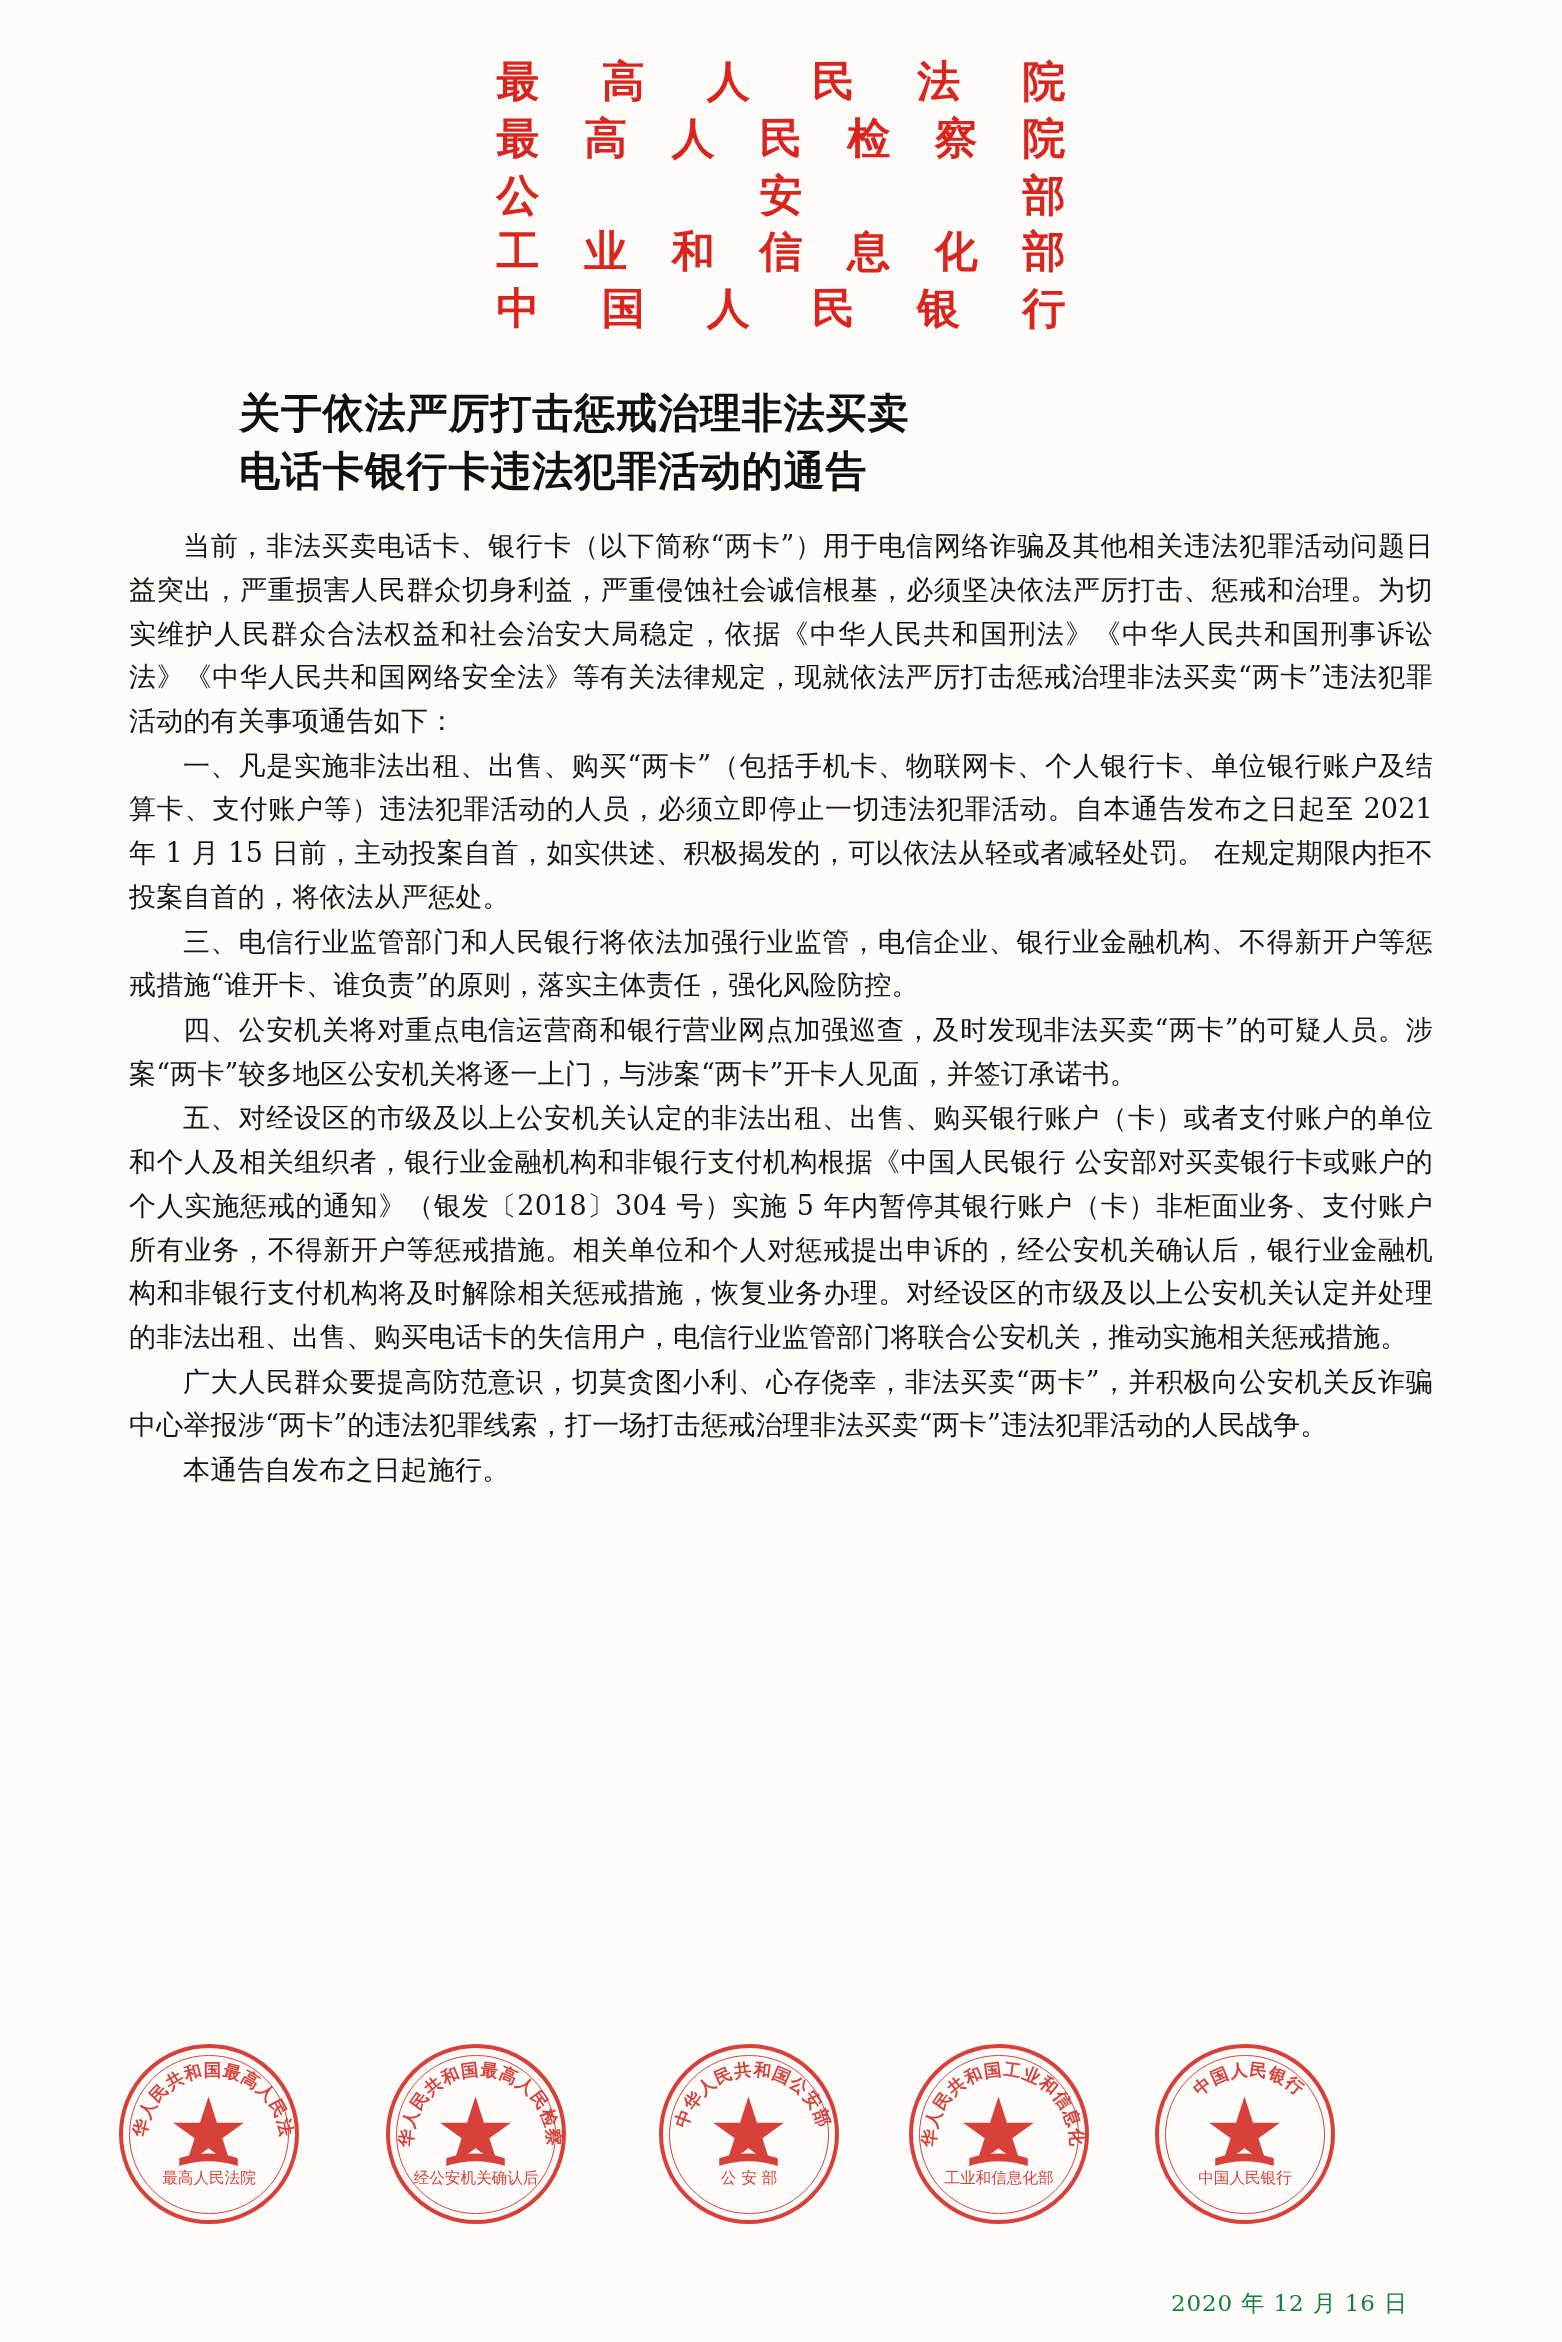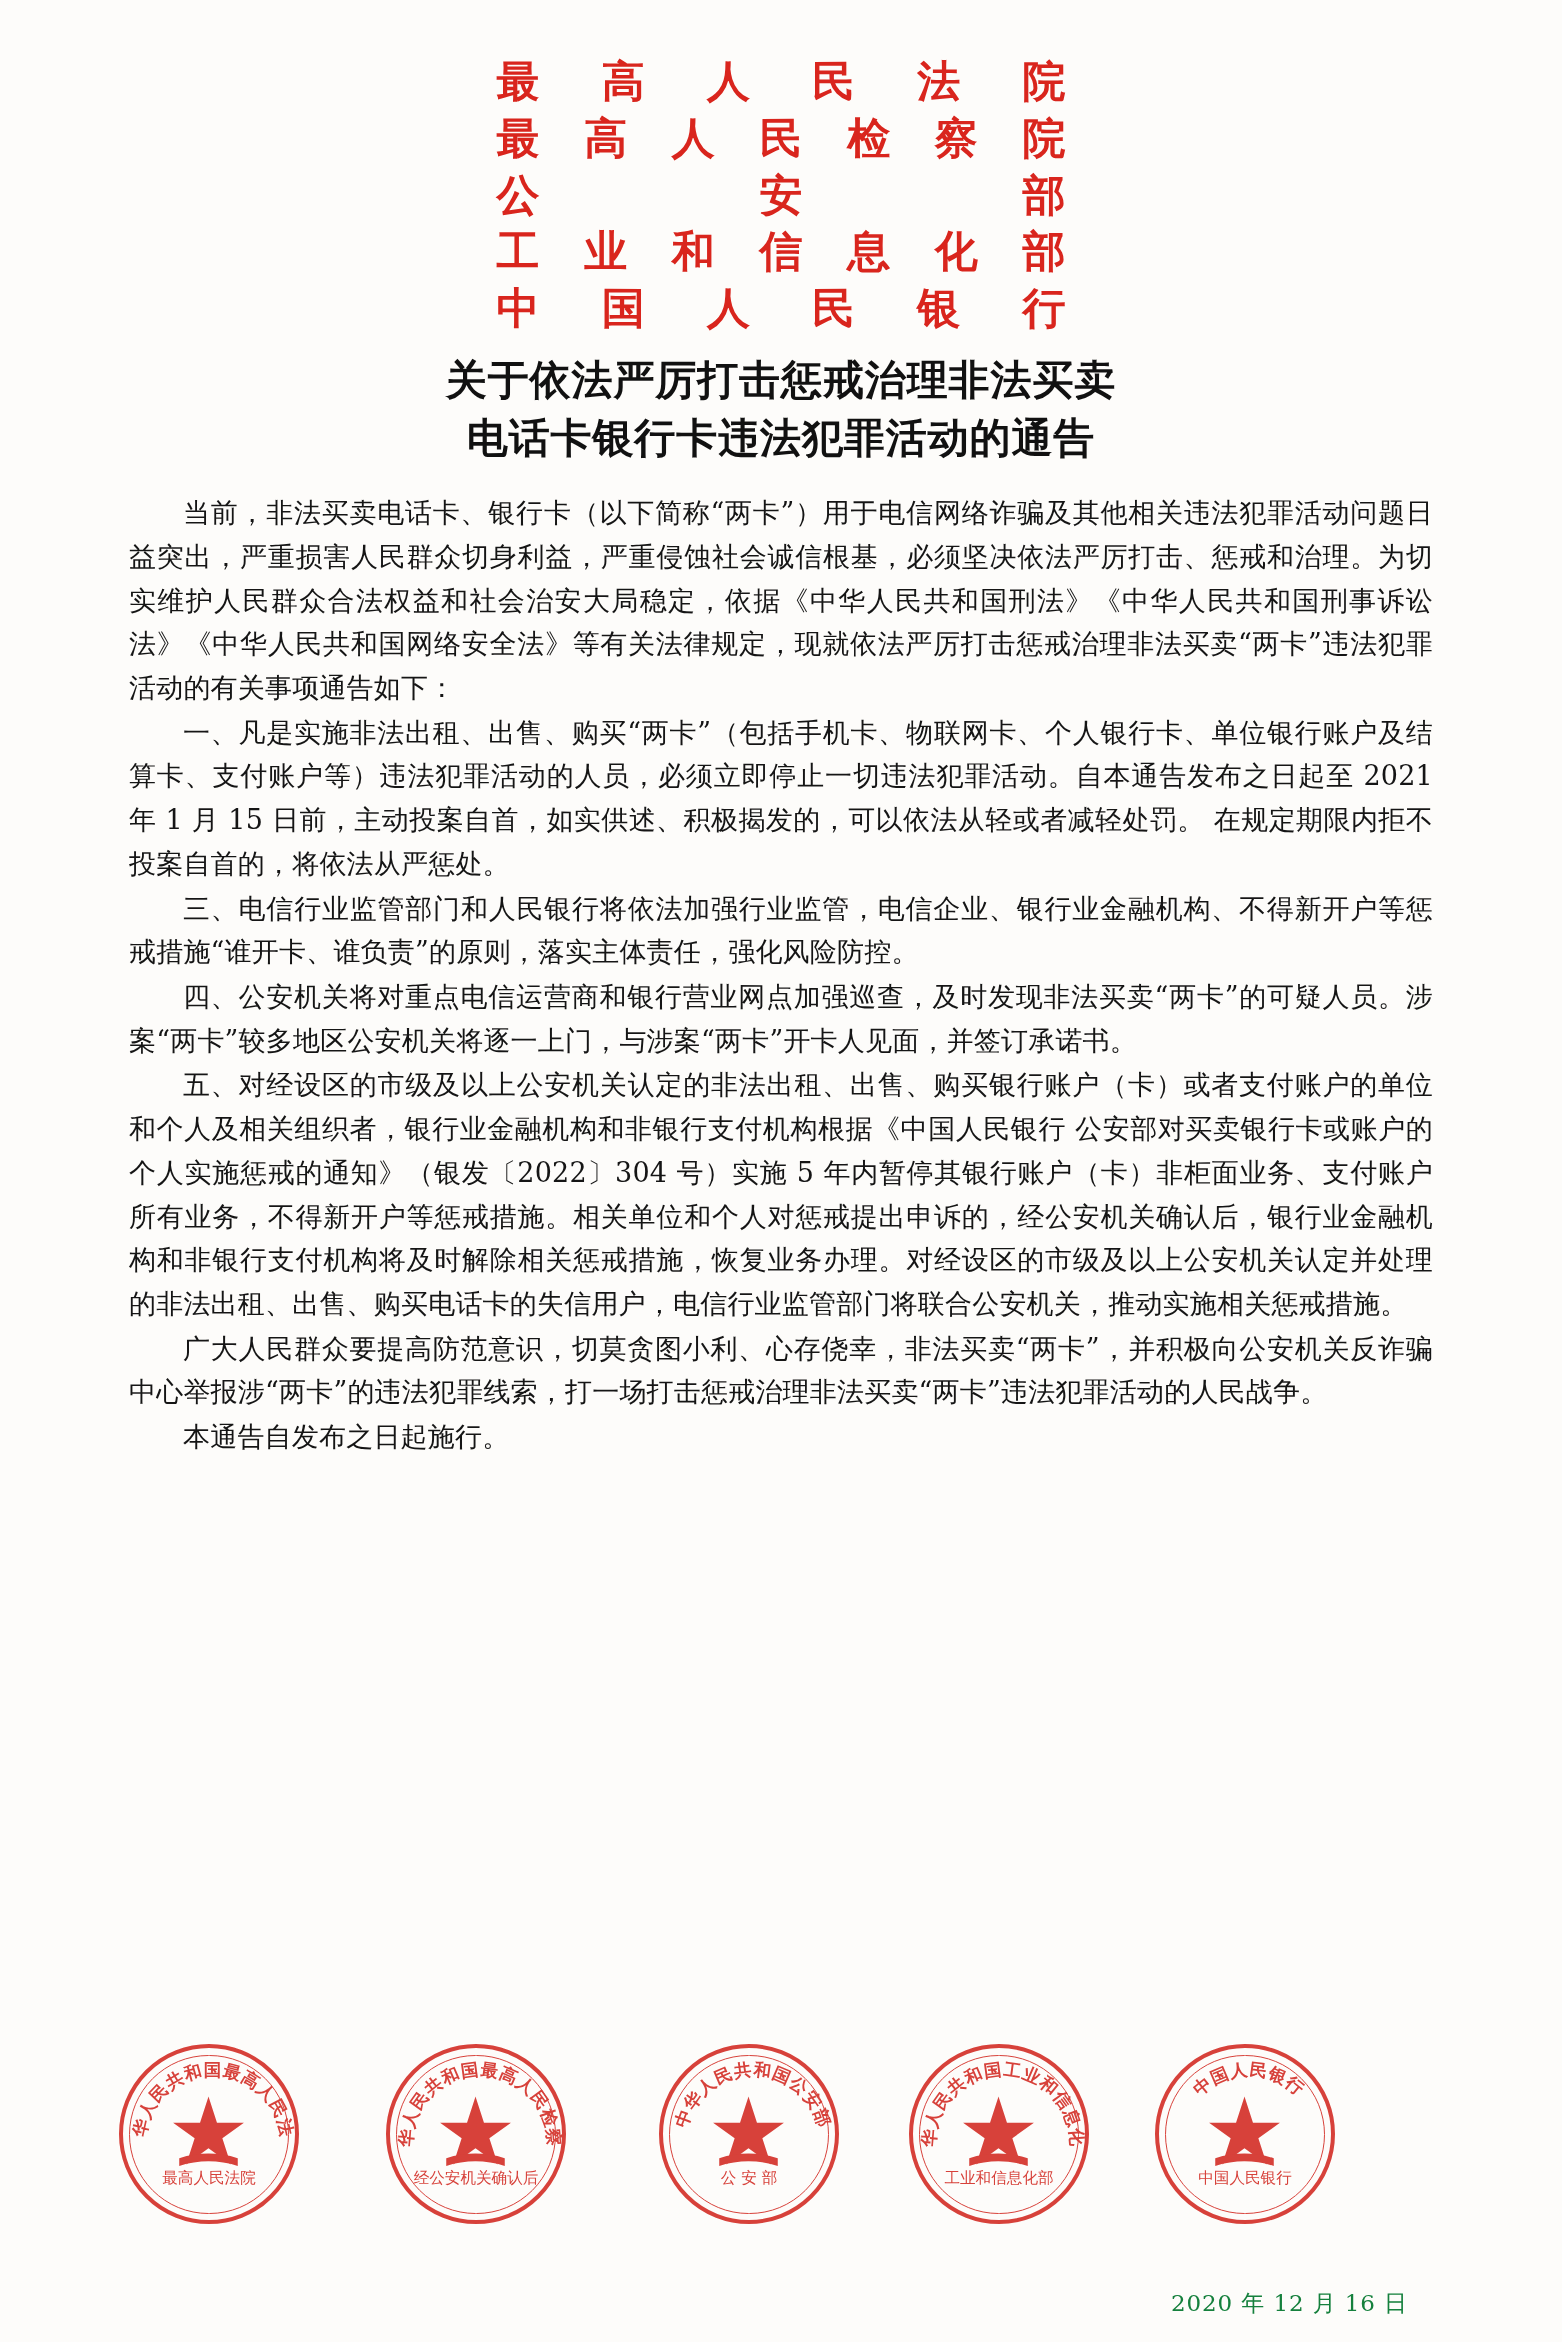--- a/index.html
+++ b/index.html
@@ -36,23 +36,23 @@
     letter-spacing: 0;
     display: flex;
     justify-content: space-between;
     white-space: nowrap;
   }
   .masthead-line span {
     display: inline-block;
   }
   
   .doc-title {
-    margin: 14px auto 0 auto;
+    margin: 47px auto 0 auto;
     width: 1084px;
-    text-align: center;
+    text-align: left;
     color: #111;
     font-weight: 700;
     font-size: 41px;
     line-height: 1.42;
     letter-spacing: 0.9px;
   }
   .doc-title div { white-space: nowrap; }
   
   .body-text {
     margin: 24px auto 0 auto;
@@ -190,21 +190,21 @@
   <div class="doc-title">
     <div>关于依法严厉打击惩戒治理非法买卖</div>
     <div>电话卡银行卡违法犯罪活动的通告</div>
   </div>
 
   <div class="body-text">
     <p>当前，非法买卖电话卡、银行卡（以下简称“两卡”）用于电信网络诈骗及其他相关违法犯罪活动问题日益突出，严重损害人民群众切身利益，严重侵蚀社会诚信根基，必须坚决依法严厉打击、惩戒和治理。为切实维护人民群众合法权益和社会治安大局稳定，依据《中华人民共和国刑法》《中华人民共和国刑事诉讼法》《中华人民共和国网络安全法》等有关法律规定，现就依法严厉打击惩戒治理非法买卖“两卡”违法犯罪活动的有关事项通告如下：</p>
     <p>一、凡是实施非法出租、出售、购买“两卡”（包括手机卡、物联网卡、个人银行卡、单位银行账户及结算卡、支付账户等）违法犯罪活动的人员，必须立即停止一切违法犯罪活动。自本通告发布之日起至 2021 年 1 月 15 日前，主动投案自首，如实供述、积极揭发的，可以依法从轻或者减轻处罚。 在规定期限内拒不投案自首的，将依法从严惩处。</p>
     <p>三、电信行业监管部门和人民银行将依法加强行业监管，电信企业、银行业金融机构、不得新开户等惩戒措施“谁开卡、谁负责”的原则，落实主体责任，强化风险防控。</p>
     <p>四、公安机关将对重点电信运营商和银行营业网点加强巡查，及时发现非法买卖“两卡”的可疑人员。涉案“两卡”较多地区公安机关将逐一上门，与涉案“两卡”开卡人见面，并签订承诺书。</p>
-    <p>五、对经设区的市级及以上公安机关认定的非法出租、出售、购买银行账户（卡）或者支付账户的单位和个人及相关组织者，银行业金融机构和非银行支付机构根据《中国人民银行 公安部对买卖银行卡或账户的个人实施惩戒的通知》（银发〔2022〕304 号）实施 5 年内暂停其银行账户（卡）非柜面业务、支付账户所有业务，不得新开户等惩戒措施。相关单位和个人对惩戒提出申诉的，经公安机关确认后，银行业金融机构和非银行支付机构将及时解除相关惩戒措施，恢复业务办理。对经设区的市级及以上公安机关认定并处理的非法出租、出售、购买电话卡的失信用户，电信行业监管部门将联合公安机关，推动实施相关惩戒措施。</p>
+    <p>五、对经设区的市级及以上公安机关认定的非法出租、出售、购买银行账户（卡）或者支付账户的单位和个人及相关组织者，银行业金融机构和非银行支付机构根据《中国人民银行 公安部对买卖银行卡或账户的个人实施惩戒的通知》（银发〔2018〕304 号）实施 5 年内暂停其银行账户（卡）非柜面业务、支付账户所有业务，不得新开户等惩戒措施。相关单位和个人对惩戒提出申诉的，经公安机关确认后，银行业金融机构和非银行支付机构将及时解除相关惩戒措施，恢复业务办理。对经设区的市级及以上公安机关认定并处理的非法出租、出售、购买电话卡的失信用户，电信行业监管部门将联合公安机关，推动实施相关惩戒措施。</p>
     <p>广大人民群众要提高防范意识，切莫贪图小利、心存侥幸，非法买卖“两卡”，并积极向公安机关反诈骗中心举报涉“两卡”的违法犯罪线索，打一场打击惩戒治理非法买卖“两卡”违法犯罪活动的人民战争。</p>
     <p>本通告自发布之日起施行。</p>
   </div>
 
   <div class="seals" id="seal-row">
       <div class="seal" style="left: 119px; top: 9.2px;">
         <div class="ring-inner"></div>
         <div class="arc-text"><svg viewBox="0 0 196 196" width="180" height="180" style="font-size:16px">
             <defs>
               <path id="arcpath0" d="M 24 104 A 74 74 0 1 1 172 104" fill="none"></path>

